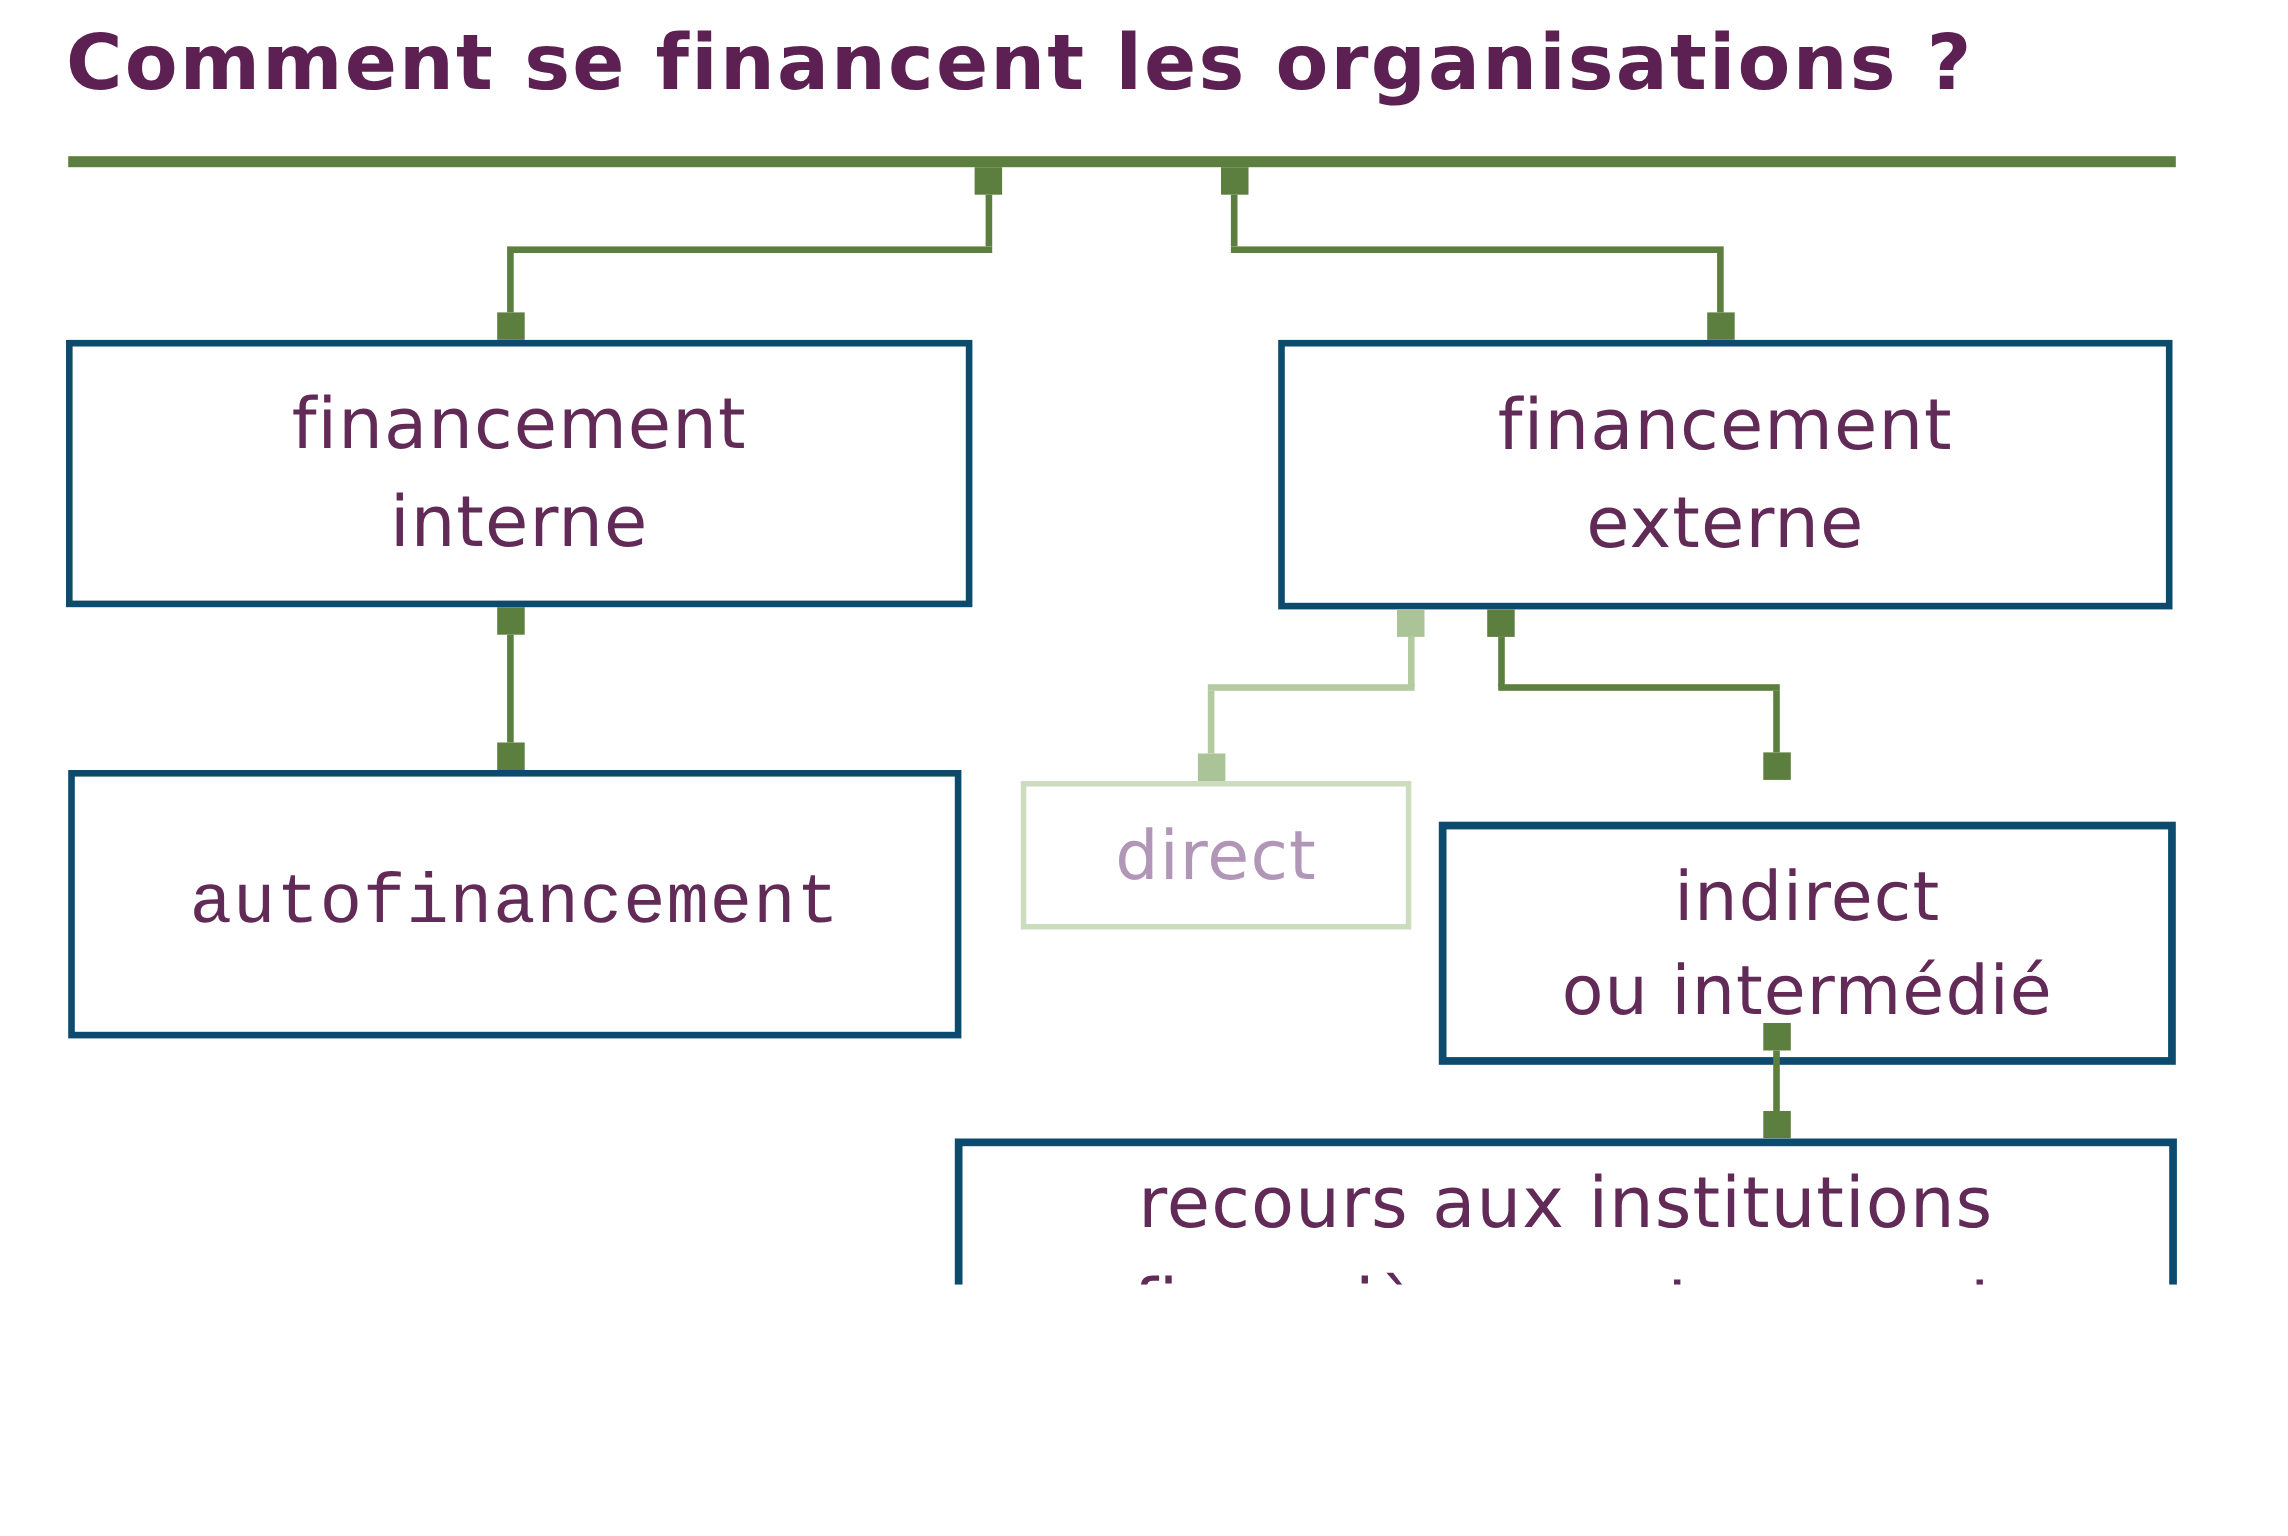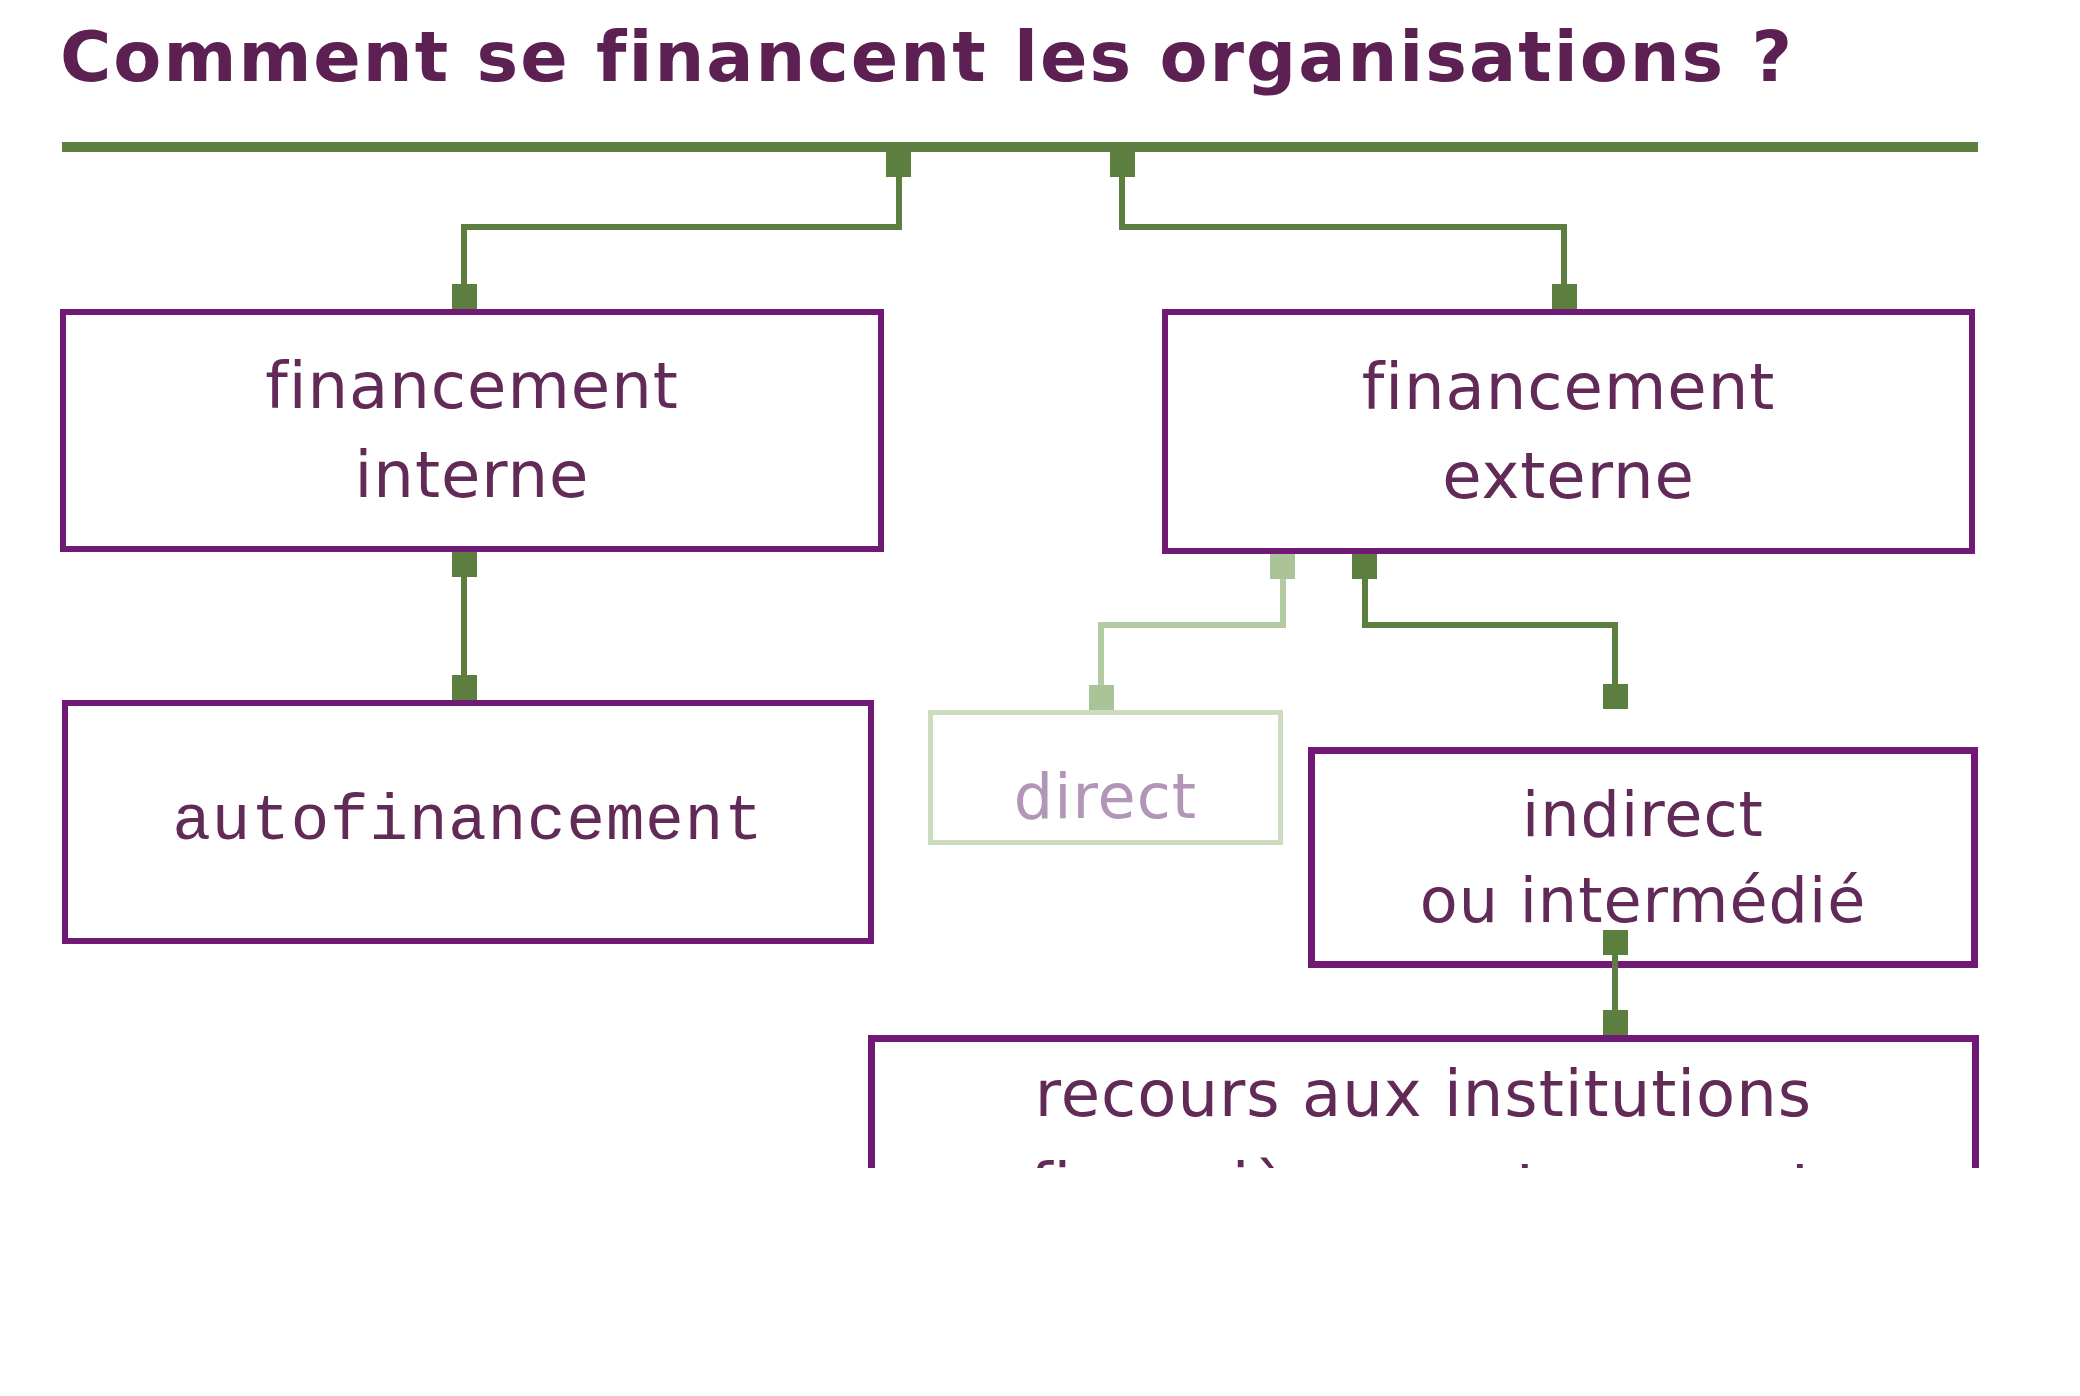--- a/index.html
+++ b/index.html
@@ -31,21 +31,21 @@
   }
   
   .seg { position: absolute; background: #5c7f3f; }
   .sq  { position: absolute; width: 25px; height: 25px; background: #5c7f3f; }
   .seg.faded { background: #b4cba2; }
   .sq.faded  { background: #aac497; }
   
   .box {
     position: absolute;
     box-sizing: border-box;
-    border: 6px solid #701a75;
+    border: 6px solid #0c4a6e;
     background: #ffffff;
     display: flex;
     align-items: center;
     justify-content: center;
     text-align: center;
   }
   .box .label {
     color: #622a57;
     font-size: 64px;
     line-height: 1.38;
@@ -101,21 +101,21 @@
   <div class="seg faded" style="left:1098px; top:622px; width:188px; height:6px;"></div>
   <div class="seg faded" style="left:1098px; top:628px; width:6px;   height:57px;"></div>
   <div class="sq faded" style="left:1089px; top:685px;"></div>
 
   <div class="sq" style="left:1352px; top:554px;"></div>
   <div class="seg" style="left:1362px; top:579px; width:6px;   height:45px;"></div>
   <div class="seg" style="left:1362px; top:622px; width:256px; height:6px;"></div>
   <div class="seg" style="left:1612px; top:628px; width:6px;   height:56px;"></div>
   <div class="sq" style="left:1603px; top:684px;"></div>
 
-  <div class="box faded" style="left:928px; top:710px; width:355px; height:135px;align-items:flex-end;">
+  <div class="box faded" style="left:928px; top:710px; width:355px; height:135px;">
     <span class="label">direct</span>
   </div>
 
   <div class="box thick indirect" style="left:1308px; top:709px; width:670px; height:221px;margin-top:38px;">
     <span class="label">indirect
 ou intermédié</span>
   </div>
 
   <div class="sq" style="left:1603px; top:930px;"></div>
   <div class="seg" style="left:1612px; top:955px; width:6px; height:55px;"></div>

